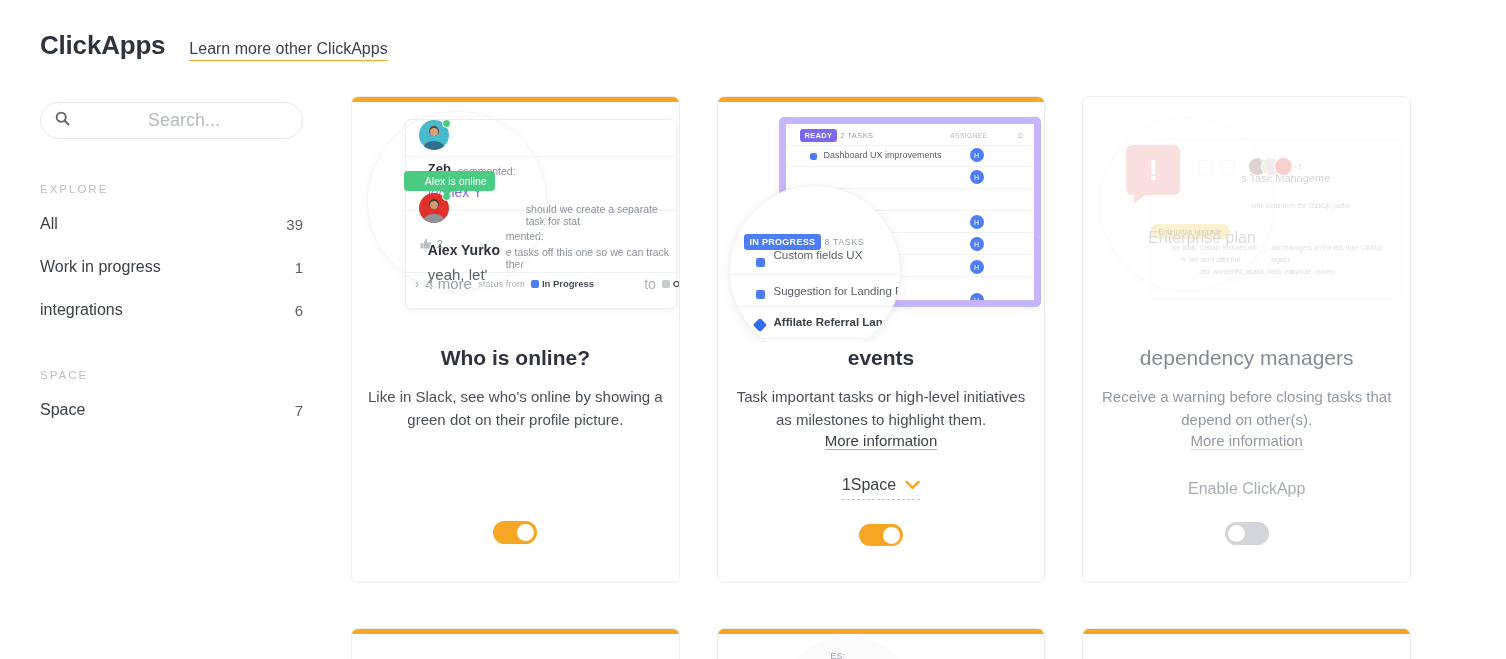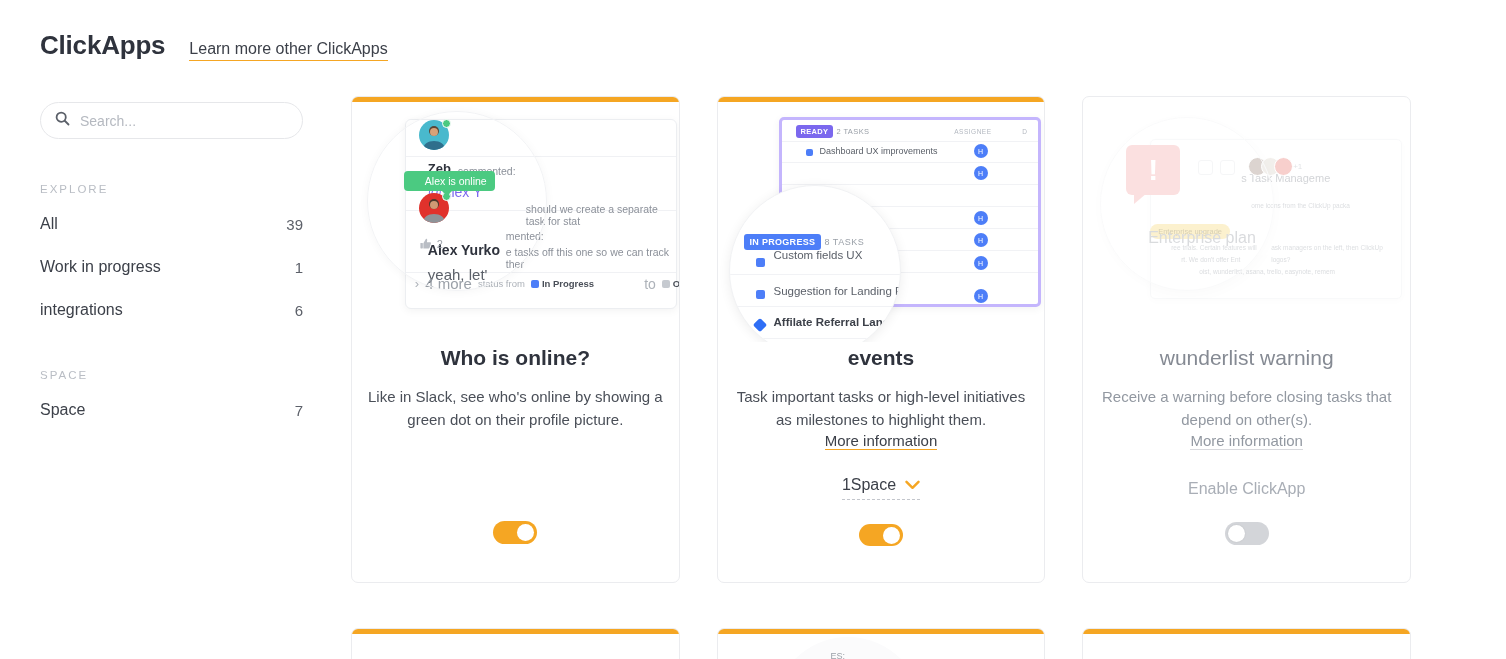--- a/index.html
+++ b/index.html
@@ -23,22 +23,22 @@
   
   .sidebar { position: absolute; left: 40px; top: 102px; width: 263px; }
   .search-box {
     display: flex; align-items: center; gap: 10px;
     height: 37px; border: 1px solid #e6e7ea; border-radius: 19px;
     padding: 0 14px; background: #fff;
   }
   .search-box .mag { flex: 0 0 auto; display: block; }
   .search-input {
     border: 0; outline: none; background: transparent;
-    font-family: "Liberation Sans", sans-serif; font-size: 14px; color: #404040;
-    width: 100%; padding: 0;
+    font-family: "Liberation Sans", sans-serif; font-size: 18px; color: #404040;
+    width: 100%; padding: 0; text-align: center;
   }
   .search-input::placeholder { color: #b5b9c0; }
 
   .sb-section {
     margin-top: 44px; margin-bottom: 12px;
     font-size: 11.5px; letter-spacing: 2px; color: #b9bdc4; font-weight: normal;
   }
   .sb-section.space-sect { margin-top: 42px; }
   .sb-item {
     display: flex; align-items: center; justify-content: space-between;
@@ -140,21 +140,21 @@
   }
   .chip {
     display: inline-flex; align-items: center; gap: 3px; font-size: 9.5px;
     font-weight: bold; color: #4a4f58;
   }
   .chip .sq { width: 8px; height: 8px; border-radius: 2px; display: inline-block; }
 
   
   .a2-sheet {
     position: absolute; left: 66px; top: 20px; width: 262px; height: 190px;
-    background: #fff; border: 3px solid #c4b5fd; border-radius: 5px;
+    background: #fff; border: 7px solid #c4b5fd; border-radius: 5px;
     box-shadow: 0 2px 9px rgba(0,0,0,.05); overflow: hidden;
   }
   .a2-hdrrow { position: absolute; left: 0; width: 100%; height: 22px; border-bottom: 1px solid #f1f2f5; }
   .a2-badge {
     position: absolute; font-size: 7.5px; font-weight: bold; color: #fff;
     padding: 2px 5px; border-radius: 3px; letter-spacing: .3px;
   }
   .a2-tasks { position: absolute; font-size: 7.5px; color: #9aa0a8; letter-spacing: .4px; }
   .a2-col { position: absolute; font-size: 6.5px; color: #b3b8c0; letter-spacing: .5px; }
   .a2-task { position: absolute; font-size: 9px; color: #5b6069; }
@@ -455,21 +455,21 @@
               <span class="a3-bang">!</span>
             </div>
 
             <div class="a3-ybadge" style="left:72px; top:127px;">Enterprise upgrade</div>
             <div class="a3-plan" style="left:70px; top:132px;">Enterprise plan</div>
 
             <div class="a3-lens"></div>
           </div>
         </div>
 
-        <div class="card-title">wunderlist warning</div>
+        <div class="card-title">dependency managers</div>
         <div class="card-desc">Receive a warning before closing tasks that depend on other(s).</div>
         <a class="more-info">More information</a>
         <div class="enable-text">Enable ClickApp</div>
         <div class="spacer-flex"></div>
         <div class="toggle is-off">
           <span class="knob"></span>
         </div>
         <div style="height:38px;"></div>
       </div>
     </div>

